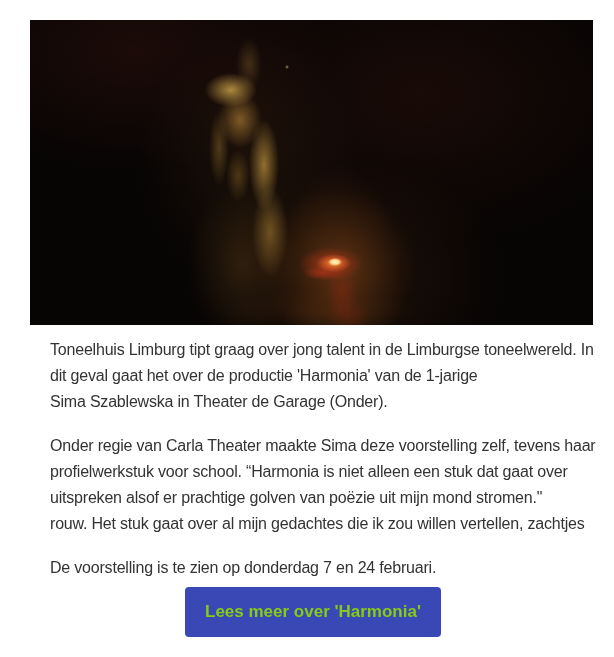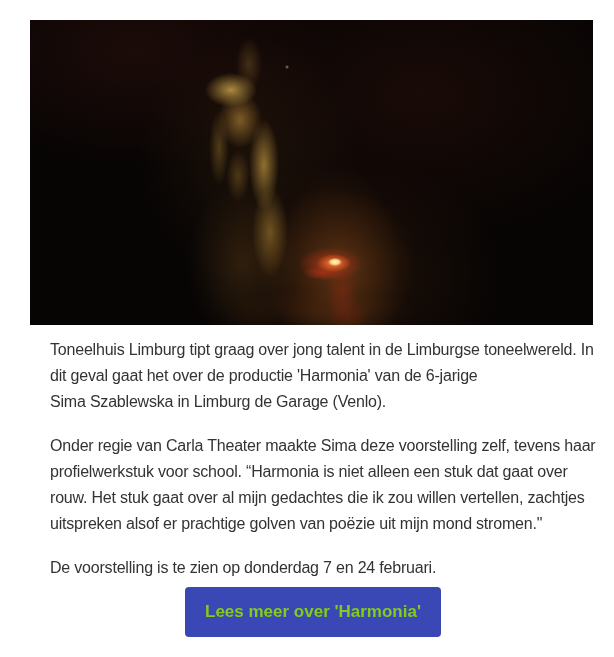--- a/index.html
+++ b/index.html
@@ -89,29 +89,29 @@
 <body>
 
 <div class="page">
 
   <div class="photo" title="Donkere theaterfoto: figuur met lang haar in schemerig geel licht naast een kleine kaarsvlam"></div>
 
   <div class="content">
 
     <p>
       <span class="ln">Toneelhuis Limburg tipt graag over jong talent in de Limburgse toneelwereld. In</span>
-      <span class="ln">dit geval gaat het over de productie 'Harmonia' van de 6-jarige</span>
-      <span class="ln">Sima Szablewska in Limburg de Garage (Venlo).</span>
+      <span class="ln">dit geval gaat het over de productie 'Harmonia' van de 1-jarige</span>
+      <span class="ln">Sima Szablewska in Theater de Garage (Onder).</span>
     </p>
 
     <p>
       <span class="ln">Onder regie van Carla Theater maakte Sima deze voorstelling zelf, tevens haar</span>
       <span class="ln">profielwerkstuk voor school. “Harmonia is niet alleen een stuk dat gaat over</span>
+      <span class="ln">uitspreken alsof er prachtige golven van poëzie uit mijn mond stromen."</span>
       <span class="ln">rouw. Het stuk gaat over al mijn gedachtes die ik zou willen vertellen, zachtjes</span>
-      <span class="ln">uitspreken alsof er prachtige golven van poëzie uit mijn mond stromen."</span>
     </p>
 
     <p class="last">
       <span class="ln">De voorstelling is te zien op donderdag 7 en 24 februari.</span>
     </p>
 
     <div class="btn-row">
       <a class="cta">Lees meer over 'Harmonia'</a>
     </div>
 

